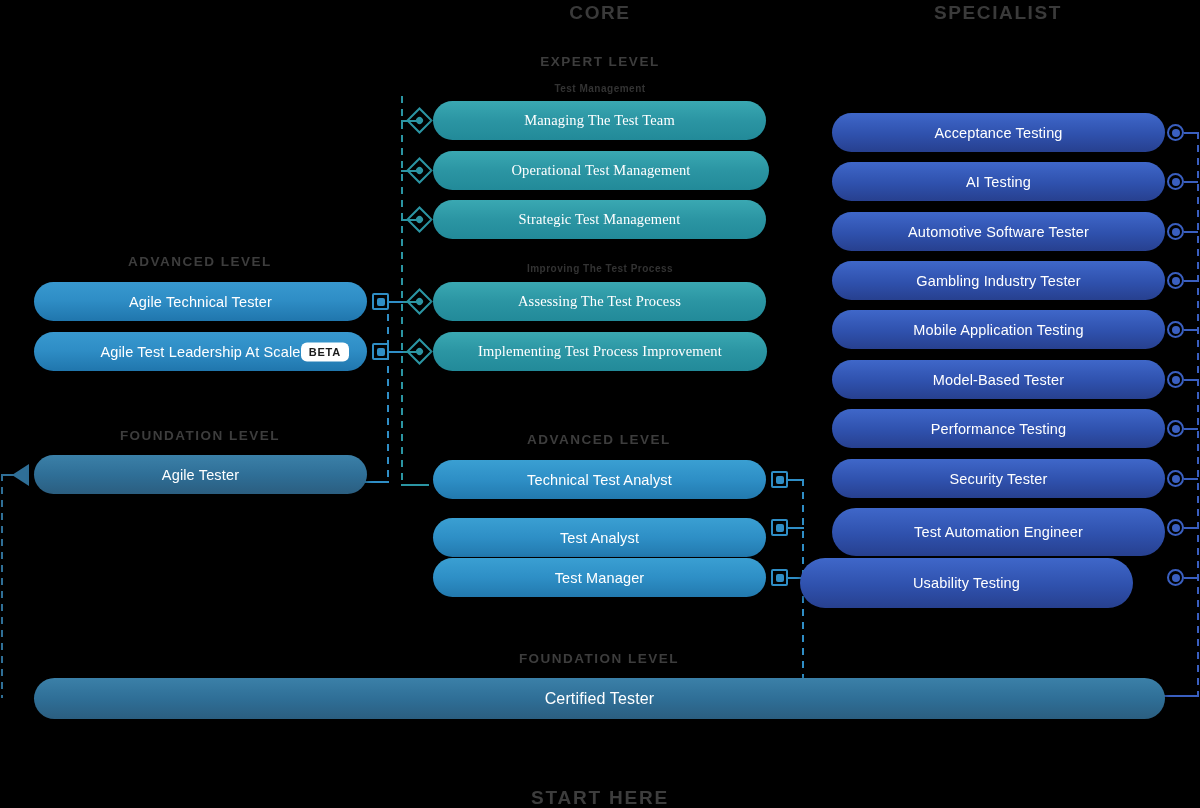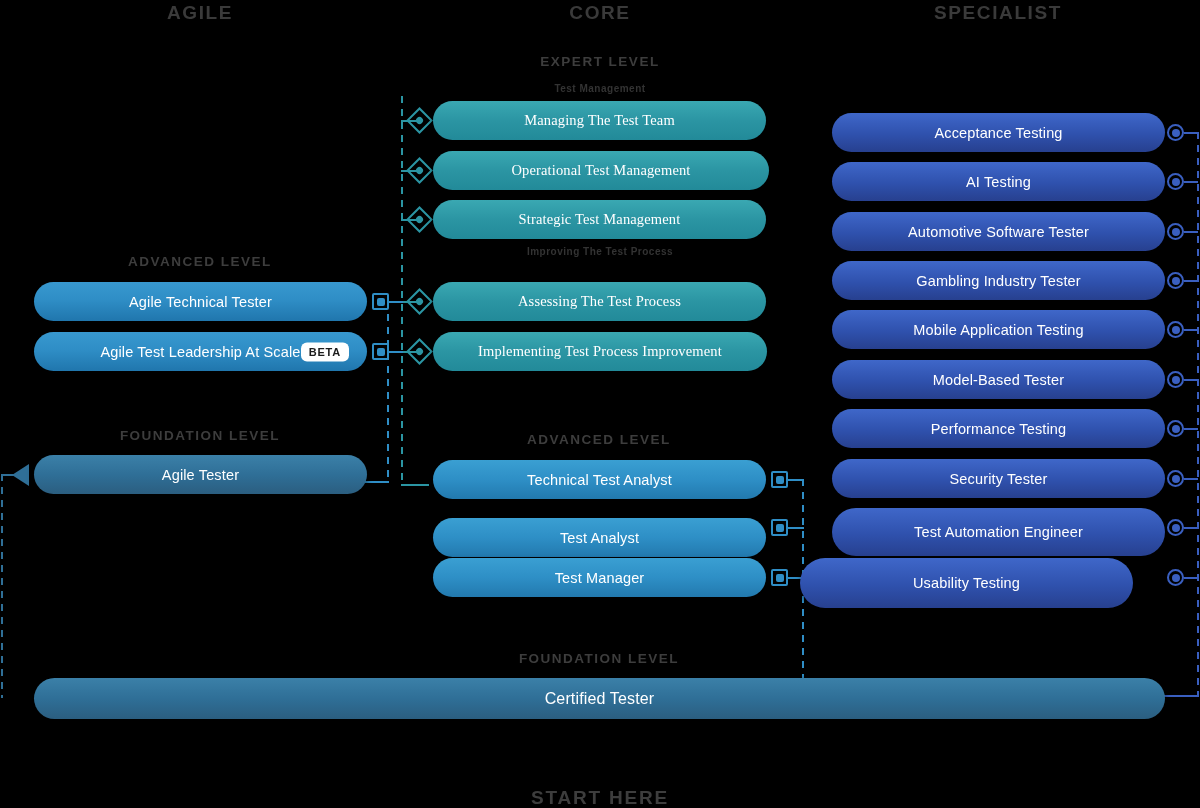--- a/index.html
+++ b/index.html
@@ -199,21 +199,20 @@
     color: #3d3d3d;
     text-align: center;
     white-space: nowrap;
   }
 </style>
 </head>
 <body>
 
 <div id="stage">
 
-  <div class="col-header" style="left:100px; top:2px; width:200px;">AGILE</div>
   <div class="col-header" style="left:500px; top:2px; width:200px;">CORE</div>
   <div class="col-header" style="left:898px; top:2px; width:200px;">SPECIALIST</div>
 
   <div class="level-label" style="left:500px; top:54px; width:200px;">EXPERT LEVEL</div>
   <div class="sub-label" style="left:500px; top:83px; width:200px;">Test Management</div>
 
   <div class="conn linev dashv-teal" style="left:401px; top:96px; height:390px;"></div>
 
   <div class="conn lineh solid-teal" style="left:401px; top:484px; width:28px;"></div>
 
@@ -228,21 +227,21 @@
   <div class="pill pill-core-expert" style="left:433px; top:151px; width:336px; height:39px;">
     <span>Operational Test Management</span>
   </div>
 
   <div class="conn lineh solid-teal" style="left:401px; top:219px; width:16px;"></div>
   <div class="conn conn-diamond" style="left:410px; top:210px;"></div>
   <div class="pill pill-core-expert" style="left:433px; top:200px; width:333px; height:39px;">
     <span>Strategic Test Management</span>
   </div>
 
-  <div class="sub-label" style="left:500px; top:246px; width:200px;">Improving The Test Process</div>
+  <div class="sub-label" style="left:500px; top:263px; width:200px;">Improving The Test Process</div>
 
   <div class="conn lineh solid-teal" style="left:401px; top:301px; width:16px;"></div>
   <div class="conn conn-diamond" style="left:410px; top:292px;"></div>
   <div class="pill pill-core-expert" style="left:433px; top:282px; width:333px; height:39px;">
     <span>Assessing The Test Process</span>
   </div>
 
   <div class="conn lineh solid-teal" style="left:401px; top:351px; width:16px;"></div>
   <div class="conn conn-diamond" style="left:410px; top:342px;"></div>
   <div class="pill pill-core-expert" style="left:433px; top:332px; width:334px; height:39px;">

